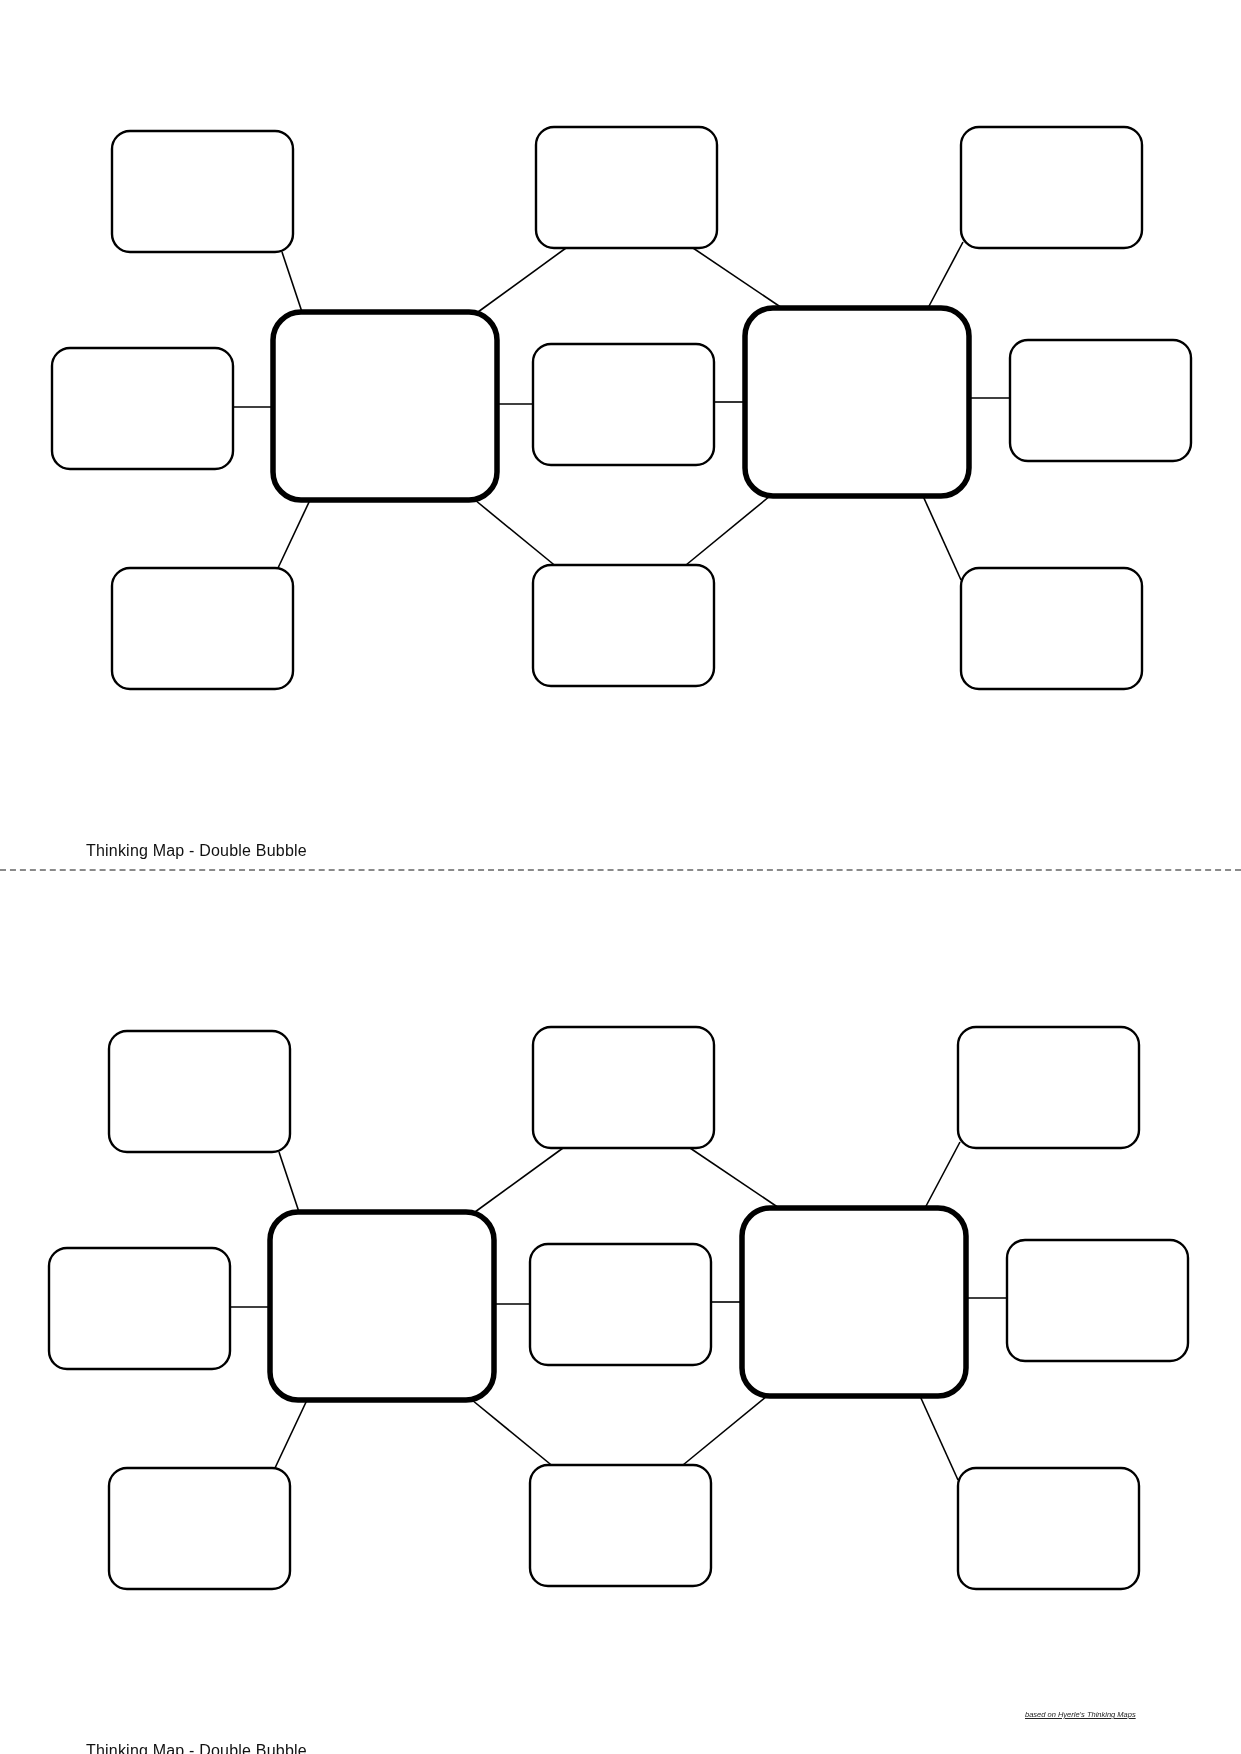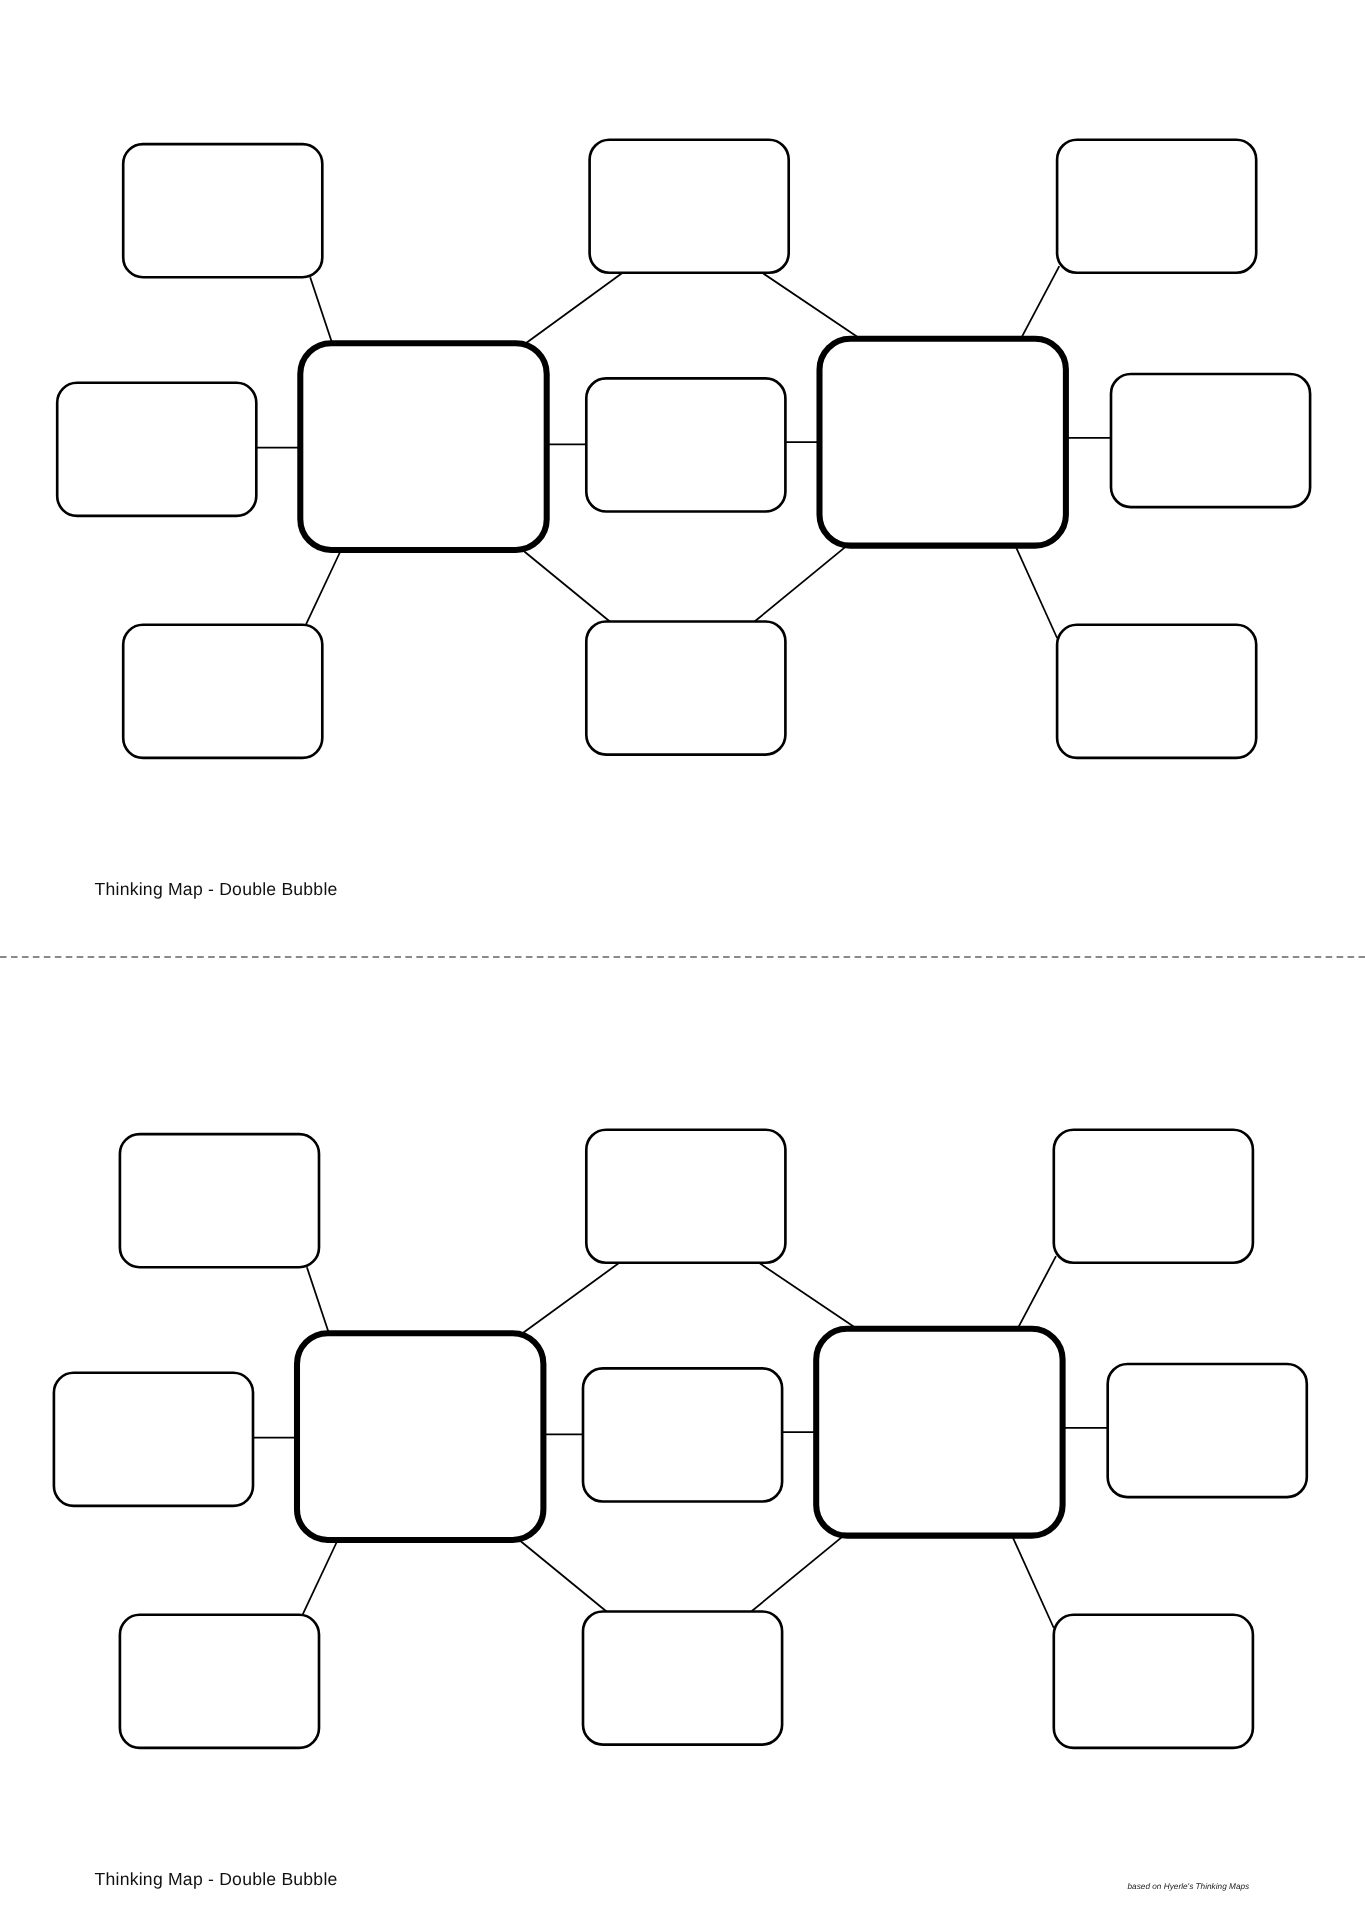--- a/index.html
+++ b/index.html
@@ -1,19 +1,19 @@
 <!DOCTYPE html>
 <html><head>
   <meta charset="utf-8">
   <style>
     html, body { margin: 0; padding: 0; background: #ffffff; }
     body { width: 1241px; height: 1754px; position: relative; overflow: hidden; font-family: "Liberation Sans", "DejaVu Sans", sans-serif; }
     svg.diagram { position: absolute; left: 0; top: 0; width: 1241px; height: 1754px; }
-    .caption { position: absolute; font-size: 16px; color: #111; letter-spacing: 0.2px; }
-    .credit { position: absolute; font-size: 7.5px; font-style: italic; color: #222; }
+    .caption { position: absolute; font-size: 16px; color: #111; letter-spacing: 0.2px; margin-top: 41px; }
+    .credit { position: absolute; font-size: 7.5px; font-style: italic; color: #222; text-decoration: underline; }
     .cut-line { position: absolute; left: 0; width: 1241px; border-top: 2px dashed #8a8a8a; height: 0; }
   </style>
 </head>
 <body>
 
 <svg class="diagram" xmlns="http://www.w3.org/2000/svg" viewBox="0 0 1241 1754">
     <g>
       <line x1="282" y1="252" x2="302" y2="312" stroke="#000000" stroke-width="1.6"></line>
       <line x1="233" y1="407" x2="273" y2="407" stroke="#000000" stroke-width="1.6"></line>
       <line x1="310" y1="500" x2="278" y2="568" stroke="#000000" stroke-width="1.6"></line>

